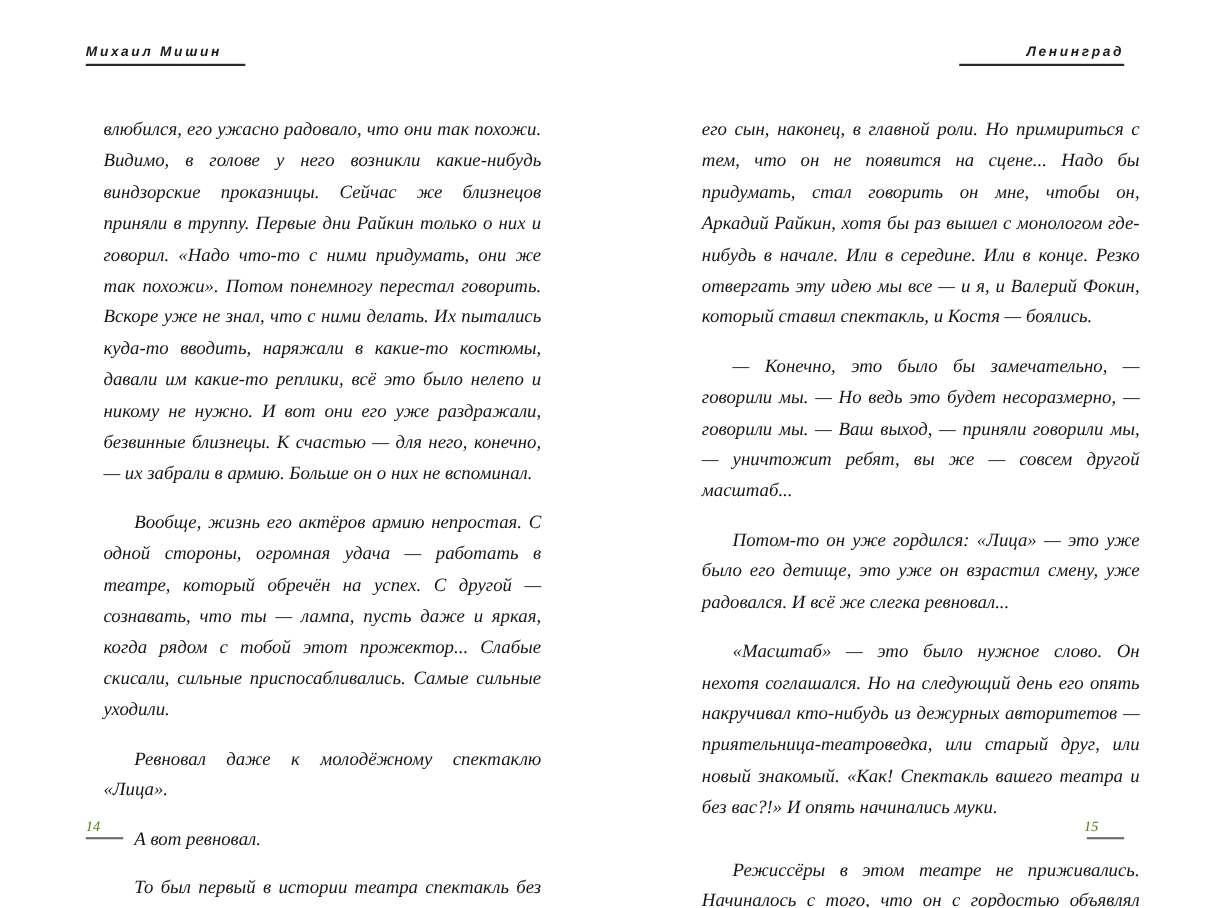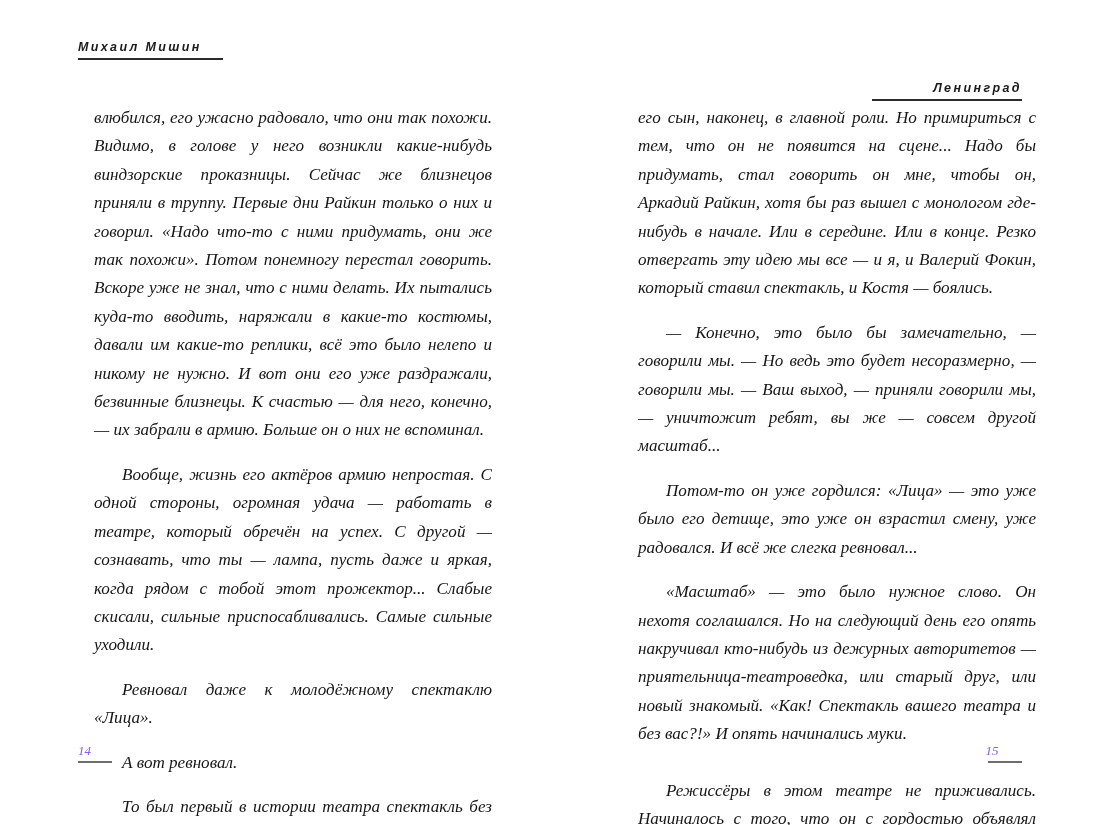--- a/index.html
+++ b/index.html
@@ -34,21 +34,21 @@
   .page-left  { left: 0; }
   .page-right { left: 550px; }
 
   
   .running-head {
     position: absolute;
     top: 40px;
     height: 26px;
   }
   .page-left .running-head  { left: 78px;  width: 145px; text-align: left; }
-  .page-right .running-head { left: 322px; width: 150px; text-align: right; margin-top: 41px; }
+  .page-right .running-head { left: 322px; width: 150px; text-align: right; }
 
   .running-head-text {
     font-family: "Liberation Sans", "DejaVu Sans", sans-serif;
     font-style: italic;
     font-weight: bold;
     font-size: 12.5px;
     letter-spacing: 2.4px;
     color: #1b1b1b;
     white-space: nowrap;
     line-height: 14px;
@@ -93,21 +93,21 @@
     bottom: 57px;
     height: 24px;
   }
   .page-left .folio  { left: 78px;  width: 60px; text-align: left; }
   .page-right .folio { left: 412px; width: 60px; text-align: center; }
 
   .folio-number {
     font-family: "Liberation Serif", "DejaVu Serif", serif;
     font-style: italic;
     font-size: 13px;
-    color: #8b5cf6;
+    color: #4d7c0f;
     line-height: 14px;
   }
   .folio-rule {
     margin-top: 3px;
     height: 1.5px;
     background: #6d6d6d;
     width: 34px;
   }
   .page-right .folio-rule { margin-left: auto; }
 </style>

